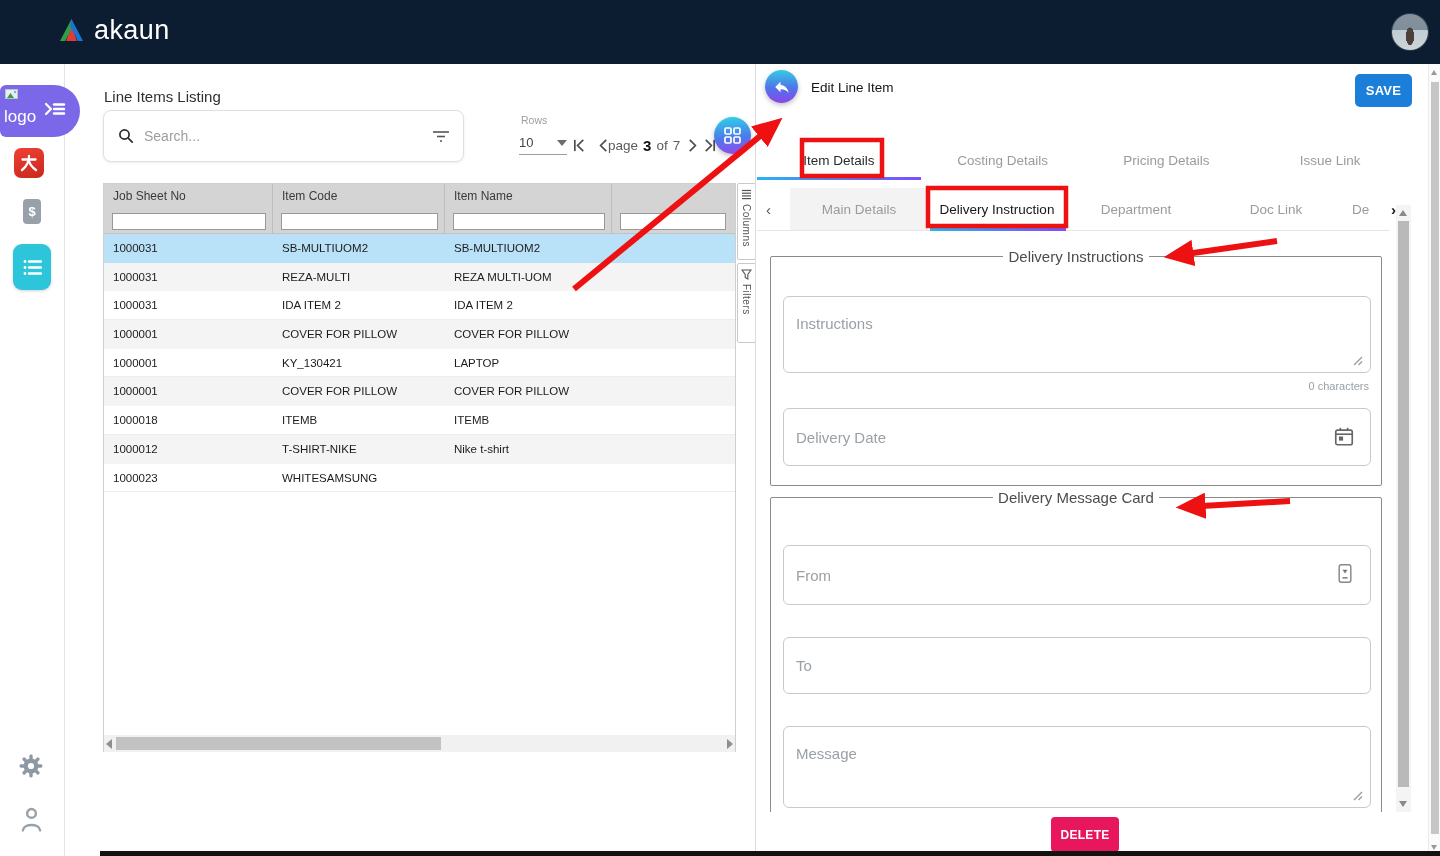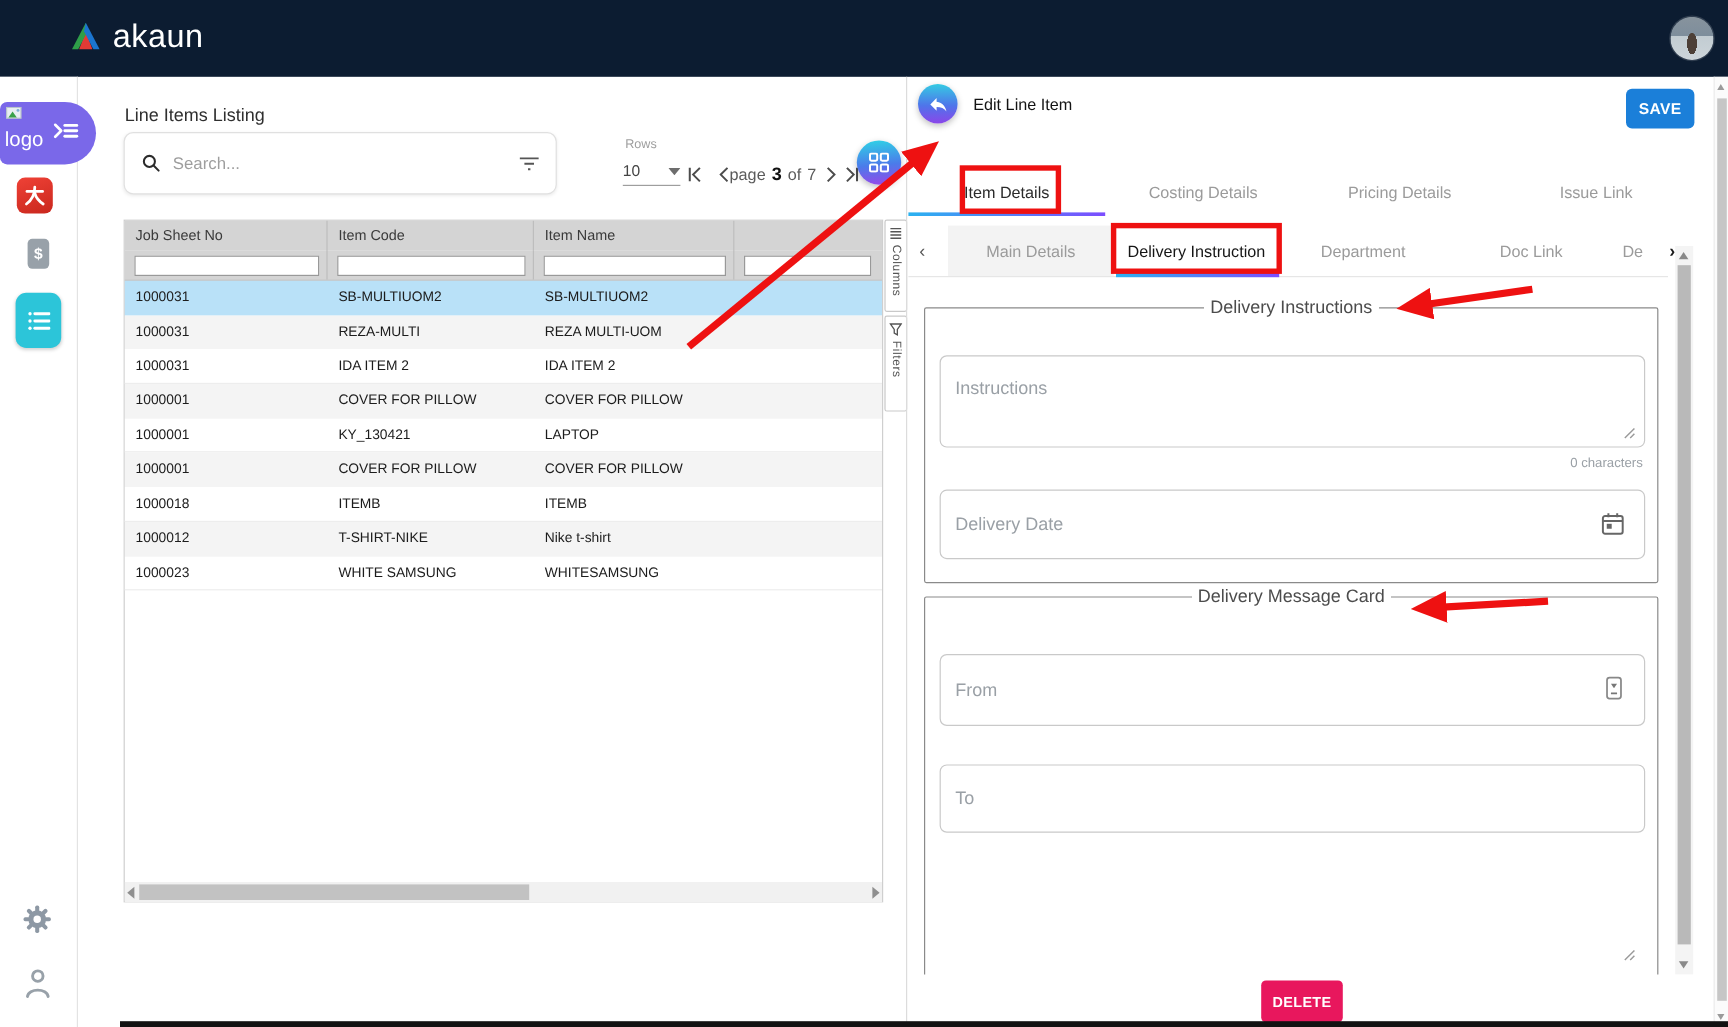--- a/index.html
+++ b/index.html
@@ -360,21 +360,20 @@
     <div class="tcell c3"></div>
   </div>
         <div class="trow">
     <div class="tcell c0">1000012</div>
     <div class="tcell c1">T-SHIRT-NIKE</div>
     <div class="tcell c2">Nike t-shirt</div>
     <div class="tcell c3"></div>
   </div>
         <div class="trow">
     <div class="tcell c0">1000023</div>
-    <div class="tcell c1">WHITE SAMSUNG</div>
     <div class="tcell c2">WHITESAMSUNG</div>
     <div class="tcell c3"></div>
   </div>
       </div>
   </div>
 
   <div class="hscroll">
     <div class="harrow left"></div>
     <div class="hthumb"></div>
     <div class="harrow right"></div>
@@ -446,20 +445,21 @@
 
     <fieldset class="sect" style="left:13px;top:258px;width:612px;height:420px;">
       <legend>Delivery Message Card</legend>
       <input class="fld" style="left: 12px; top: 39px; width: 588px; height: 60px; position: absolute;" placeholder="From">
       <svg class="fld-icon" style="right:28px;top:57px;" width="16" height="21" viewBox="0 0 22 28">
         <rect x="3" y="2" width="16" height="24" rx="3" fill="none" stroke="#888" stroke-width="2"></rect>
         <path d="M7.5 9 H14.5 L11 14 Z" fill="#777"></path>
         <line x1="7.5" y1="20" x2="14.5" y2="20" stroke="#777" stroke-width="2"></line>
       </svg>
       <input class="fld" style="left: 12px; top: 131px; width: 588px; height: 57px; position: absolute;" placeholder="To">
+      <textarea class="fld" style="left: 12px; top: 220px; width: 588px; height: 82px; position: absolute;" placeholder="Message"></textarea>
       <svg class="resize-handle" style="right:18px;top:284px;" width="11" height="11" viewBox="0 0 11 11">
         <line x1="10" y1="2" x2="2" y2="10" stroke="#9a9a9a" stroke-width="1.2"></line>
         <line x1="10" y1="6.5" x2="6.5" y2="10" stroke="#9a9a9a" stroke-width="1.2"></line>
       </svg>
 
     </fieldset>
 
   </div>
 
   <div class="iscroll">

